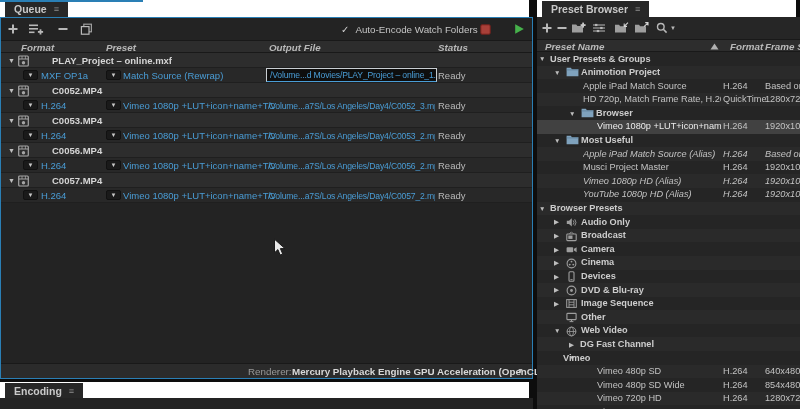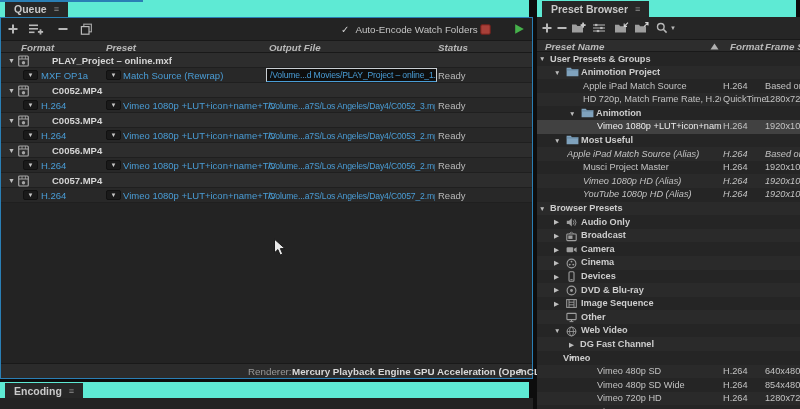--- a/index.html
+++ b/index.html
@@ -1,21 +1,21 @@
 <!DOCTYPE html>
 <html><head>
 <meta charset="utf-8">
 <style>
   * { margin:0; padding:0; box-sizing:border-box; }
   html,body { width:800px; height:409px; overflow:hidden; }
   body { position:relative; background:#0d0d0d; font-family:"Liberation Sans",sans-serif; -webkit-font-smoothing:antialiased; }
   .icn svg { display:block; }
 
   
-  .tabbar { position:absolute; left:0; right:4px; height:17px; background:#5eead4; }
+  .tabbar { position:absolute; left:0; right:4px; height:17px; background:#ffffff; }
   .tab { position:absolute; left:5px; top:1px; height:16px; background:#272727; padding:0 9px;
          display:flex; align-items:center; gap:7px; font-size:10.5px; font-weight:bold; color:#c9c9c9; }
   .tabmenu { color:#8f8f8f; font-size:9px; font-weight:normal; }
 
   
   #queue-panel { position:absolute; left:0; top:0; width:533px; height:380px; }
   #queue-topline { position:absolute; left:0; top:0; width:143px; height:2px; background:#2a7fb5; }
   #queue-content { position:absolute; left:0; top:17px; width:533px; height:362px; background:#232323;
                    border:1px solid #2a7fb5; }
   .tbtn { position:absolute; top:5px; cursor:pointer; }
@@ -355,39 +355,39 @@
           <span class="pfrm">1280x720</span>
         </div>
         <div class="prow str0">
           <span class="parr" style="left:32px">▼</span>
           <span class="picn icn" style="left:44px">
             <svg width="13" height="10" viewBox="0 0 13 10">
               <path d="M0.6 0.8h4.2l1.2 1.4h6.4v7H0.6z" fill="#7fa2bd"></path>
               <path d="M0.6 2.9h11.8" stroke="#5d7f99" stroke-width="0.8"></path>
             </svg>
           </span>
-          <span class="plabel bold" style="left:59px">Animotion</span>
+          <span class="plabel bold" style="left:59px">Browser</span>
         </div>
         <div class="prow str1 sel">
           <span class="plabel" style="left:60px">Vimeo 1080p +LUT+icon+name+TC</span>
           <span class="pfmt">H.264</span>
           <span class="pfrm">1920x1080</span>
         </div>
         <div class="prow str0">
           <span class="parr" style="left:17px">▼</span>
           <span class="picn icn" style="left:29px">
             <svg width="13" height="10" viewBox="0 0 13 10">
               <path d="M0.6 0.8h4.2l1.2 1.4h6.4v7H0.6z" fill="#7fa2bd"></path>
               <path d="M0.6 2.9h11.8" stroke="#5d7f99" stroke-width="0.8"></path>
             </svg>
           </span>
           <span class="plabel bold" style="left:44px">Most Useful</span>
         </div>
         <div class="prow str1 it">
-          <span class="plabel" style="left:30px">Apple iPad Match Source (Alias)</span>
+          <span class="plabel" style="left:46px">Apple iPad Match Source (Alias)</span>
           <span class="pfmt">H.264</span>
           <span class="pfrm">Based on source</span>
         </div>
         <div class="prow str0">
           <span class="plabel" style="left:46px">Musci Project Master</span>
           <span class="pfmt">H.264</span>
           <span class="pfrm">1920x1080</span>
         </div>
         <div class="prow str1 it">
           <span class="plabel" style="left:46px">Vimeo 1080p HD (Alias)</span>

